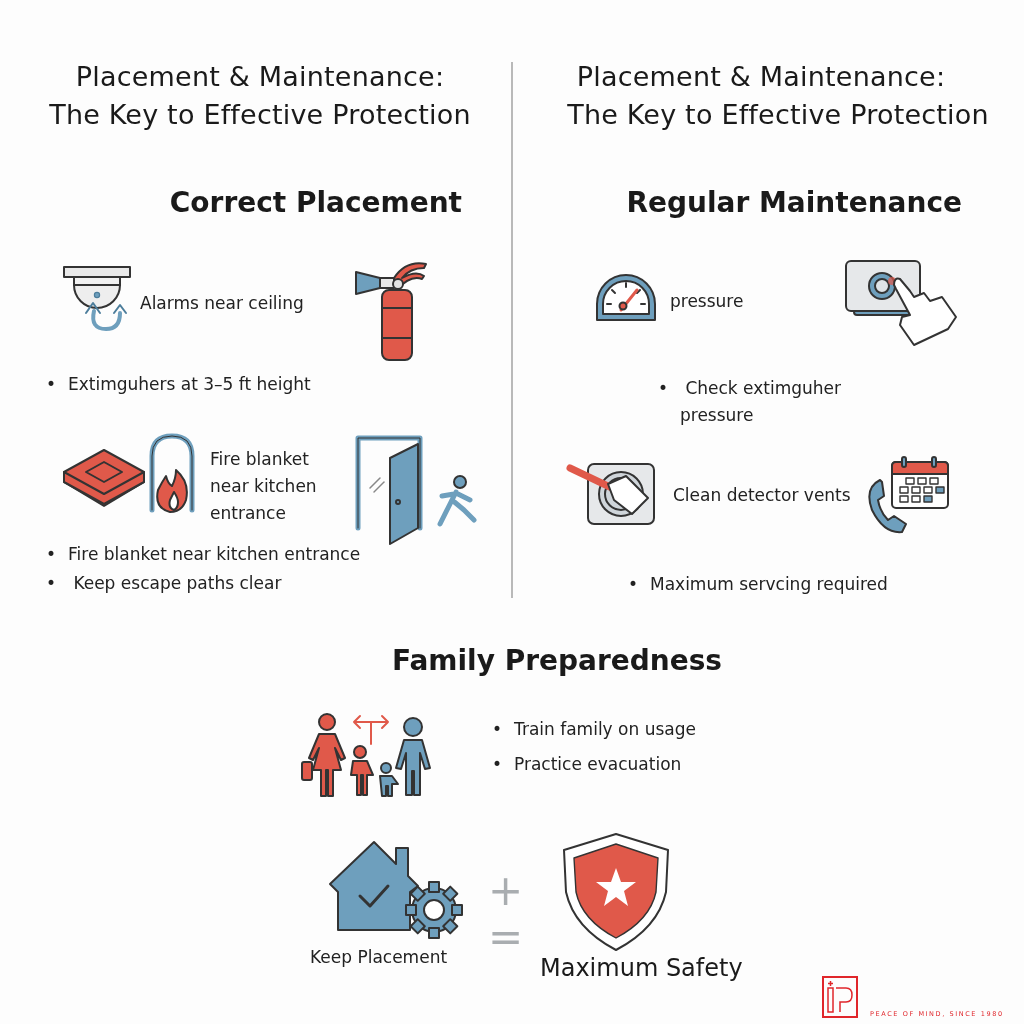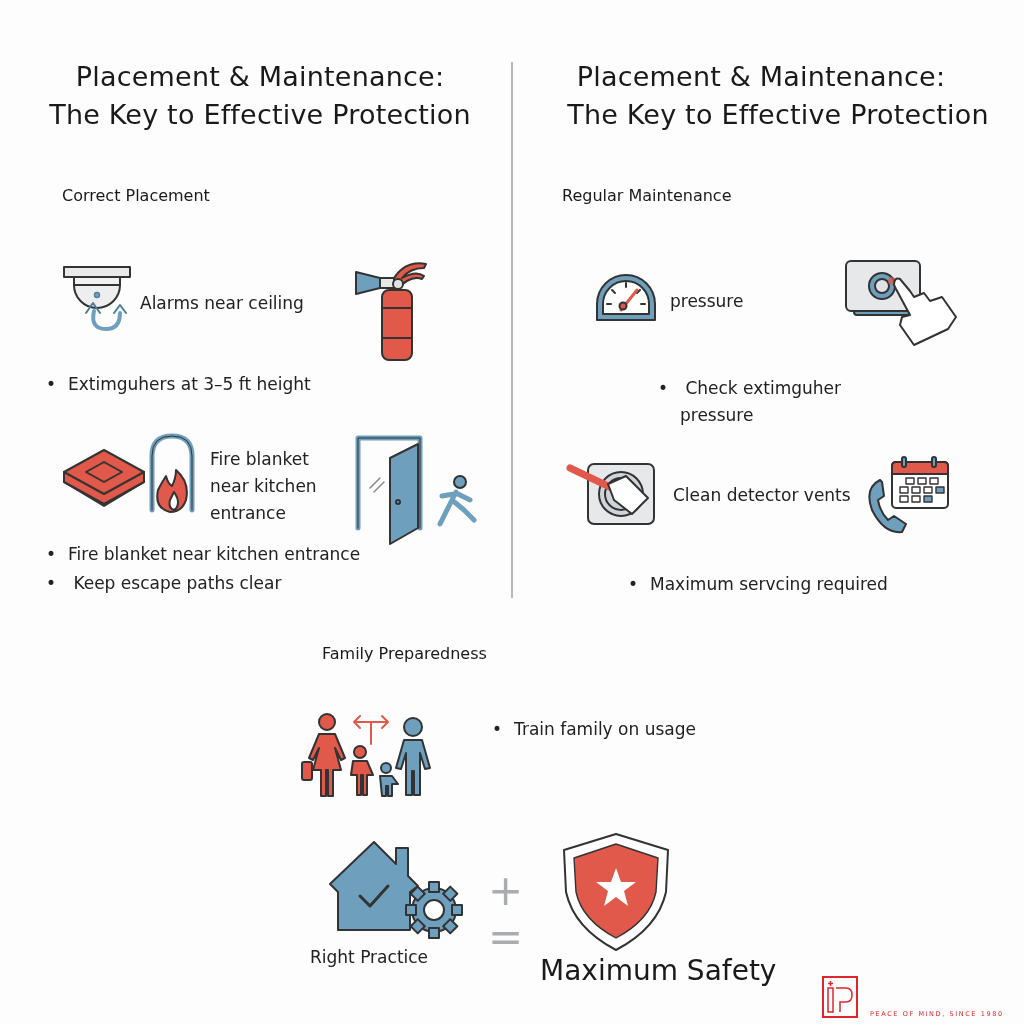--- a/index.html
+++ b/index.html
@@ -1,20 +1,20 @@
 <!DOCTYPE html>
 <html><head>
 <meta charset="utf-8">
 <style>
   html,body{margin:0;padding:0;}
   body{width:1024px;height:1024px;background:#fdfdfd;position:relative;overflow:hidden;
        font-family:"DejaVu Sans","Liberation Sans",sans-serif;color:#1c1c1c;}
   .abs{position:absolute;}
   .title{font-size:27px;line-height:38px;text-align:center;color:#1a1a1a;letter-spacing:0.2px;}
-  .sub{font-size:16px;text-align:left;color:#1a1a1a;}
+  .sub{font-size:28px;text-align:right;color:#1a1a1a;font-weight:bold;}
   .txt{font-size:17px;line-height:27px;color:#222;}
   .bullet::before{content:"•";display:inline-block;width:22px;}
   .divider{left:511px;top:62px;width:2px;height:536px;background:#b9b9b9;}
   svg{display:block;overflow:visible;}
   .ico{stroke:#333;stroke-width:2;stroke-linejoin:round;stroke-linecap:round;}
 </style>
 </head>
 <body>
 
 <div class="abs title" style="left:20px;top:58px;width:480px;">
@@ -169,20 +169,21 @@
     <circle cx="86" cy="56" r="5" fill="#6e9fbd"></circle>
     <path d="M80 64 h12 l6 8 l-6 0 v12 h-4 v-10 h-2 v10 h-4 Z" fill="#6e9fbd"></path>
     <circle cx="113" cy="15" r="9" fill="#6e9fbd"></circle>
     <path d="M104 28 h18 l8 28 l-5 1 l-5-16 v42 h-6 v-24 h-2 v24 h-6 v-42 l-5 16 l-5-1 Z" fill="#6e9fbd"></path>
     <path d="M54 10 H88 M60 4 L54 10 L60 16 M82 4 L88 10 L82 16 M71 10 V32" fill="none" stroke="#e0594a" stroke-width="2"></path>
   </svg>
 </div>
 
 <div class="abs txt" style="left:492px;top:712px;line-height:35px;">
   <div class="bullet">Train family on usage</div>
+  <div class="bullet">Practice evacuation</div>
 </div>
 
 <div class="abs" style="left:326px;top:838px;">
   <svg width="140" height="100" viewBox="0 0 140 100" class="ico">
     <path d="M4 46 L48 4 L70 26 L70 10 L82 10 L82 38 L92 48 L84 54 L84 92 L12 92 L12 54 L4 46 Z" fill="#6e9fbd"></path>
     <path d="M34 58 L44 68 L62 48" fill="none" stroke="#333" stroke-width="3"></path>
     <g transform="translate(108,72)">
       <circle r="22" fill="#6e9fbd"></circle>
       <g fill="#6e9fbd">
         <rect x="-5" y="-28" width="10" height="10"></rect>
@@ -203,23 +204,23 @@
 
 <div class="abs" style="left:560px;top:832px;">
   <svg width="112" height="120" viewBox="0 0 112 120" class="ico">
     <path d="M56 2 L108 18 L106 60 Q98 96 56 118 Q14 96 6 60 L4 18 Z" fill="#ffffff"></path>
     <path d="M56 12 L98 26 L96 60 Q90 88 56 106 Q22 88 16 60 L14 26 Z" fill="#e0594a" stroke-width="1.4"></path>
     <path d="M56 36 L61 50 L76 50 L64 59 L68 74 L56 65 L44 74 L48 59 L36 50 L51 50 Z" fill="#ffffff" stroke="none"></path>
   </svg>
 </div>
 
 <div class="abs txt" style="left:297px;top:943px;line-height:28px;text-align:left;">
-  <div style="padding-left:13px;">Right Practice</div>
-</div>
-<div class="abs" style="left:540px;top:954px;font-size:28px;color:#1a1a1a;">Maximum Safety</div>
+  <div style="padding-left:13px;">Keep Placement</div>
+</div>
+<div class="abs" style="left:540px;top:954px;font-size:24px;color:#1a1a1a;">Maximum Safety</div>
 
 <div class="abs" style="left:822px;top:974px;width:200px;height:46px;">
   <svg width="36" height="42" viewBox="0 0 36 42" style="position:absolute;left:0;top:2px;">
     <rect x="1" y="1" width="34" height="40" fill="none" stroke="#e0262b" stroke-width="2"></rect>
     <rect x="6" y="12" width="5" height="24" fill="none" stroke="#e0262b" stroke-width="1.5"></rect>
     <path d="M14 12 h10 q6 0 6 7 q0 7-6 7 h-6 v10" fill="none" stroke="#e0262b" stroke-width="1.5"></path>
     <path d="M8.5 5 v5 M6 7.5 h5" stroke="#e0262b" stroke-width="1.5"></path>
   </svg>
   <div style="position:absolute;left:48px;top:36px;font-size:6.5px;letter-spacing:1.6px;color:#e0262b;">PEACE OF MIND, SINCE 1980</div>
 </div>

